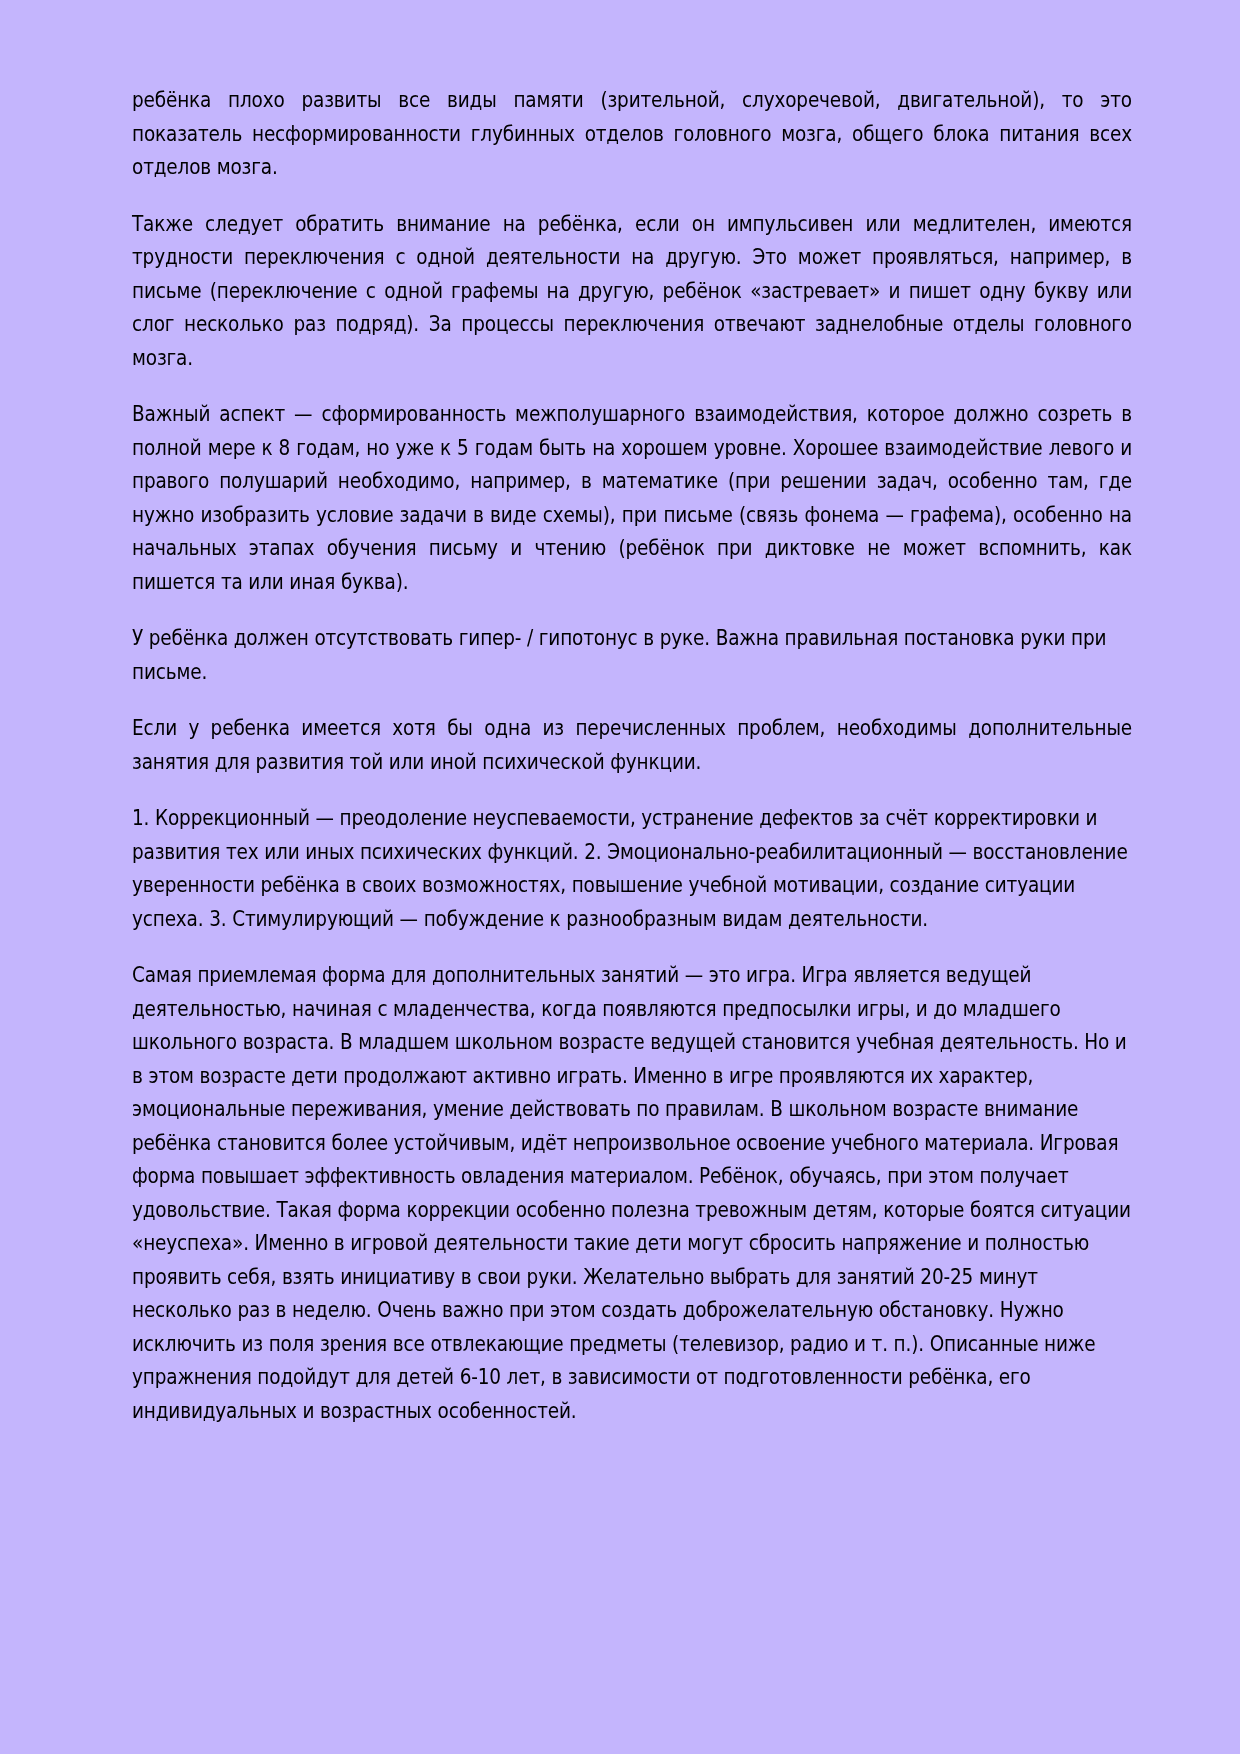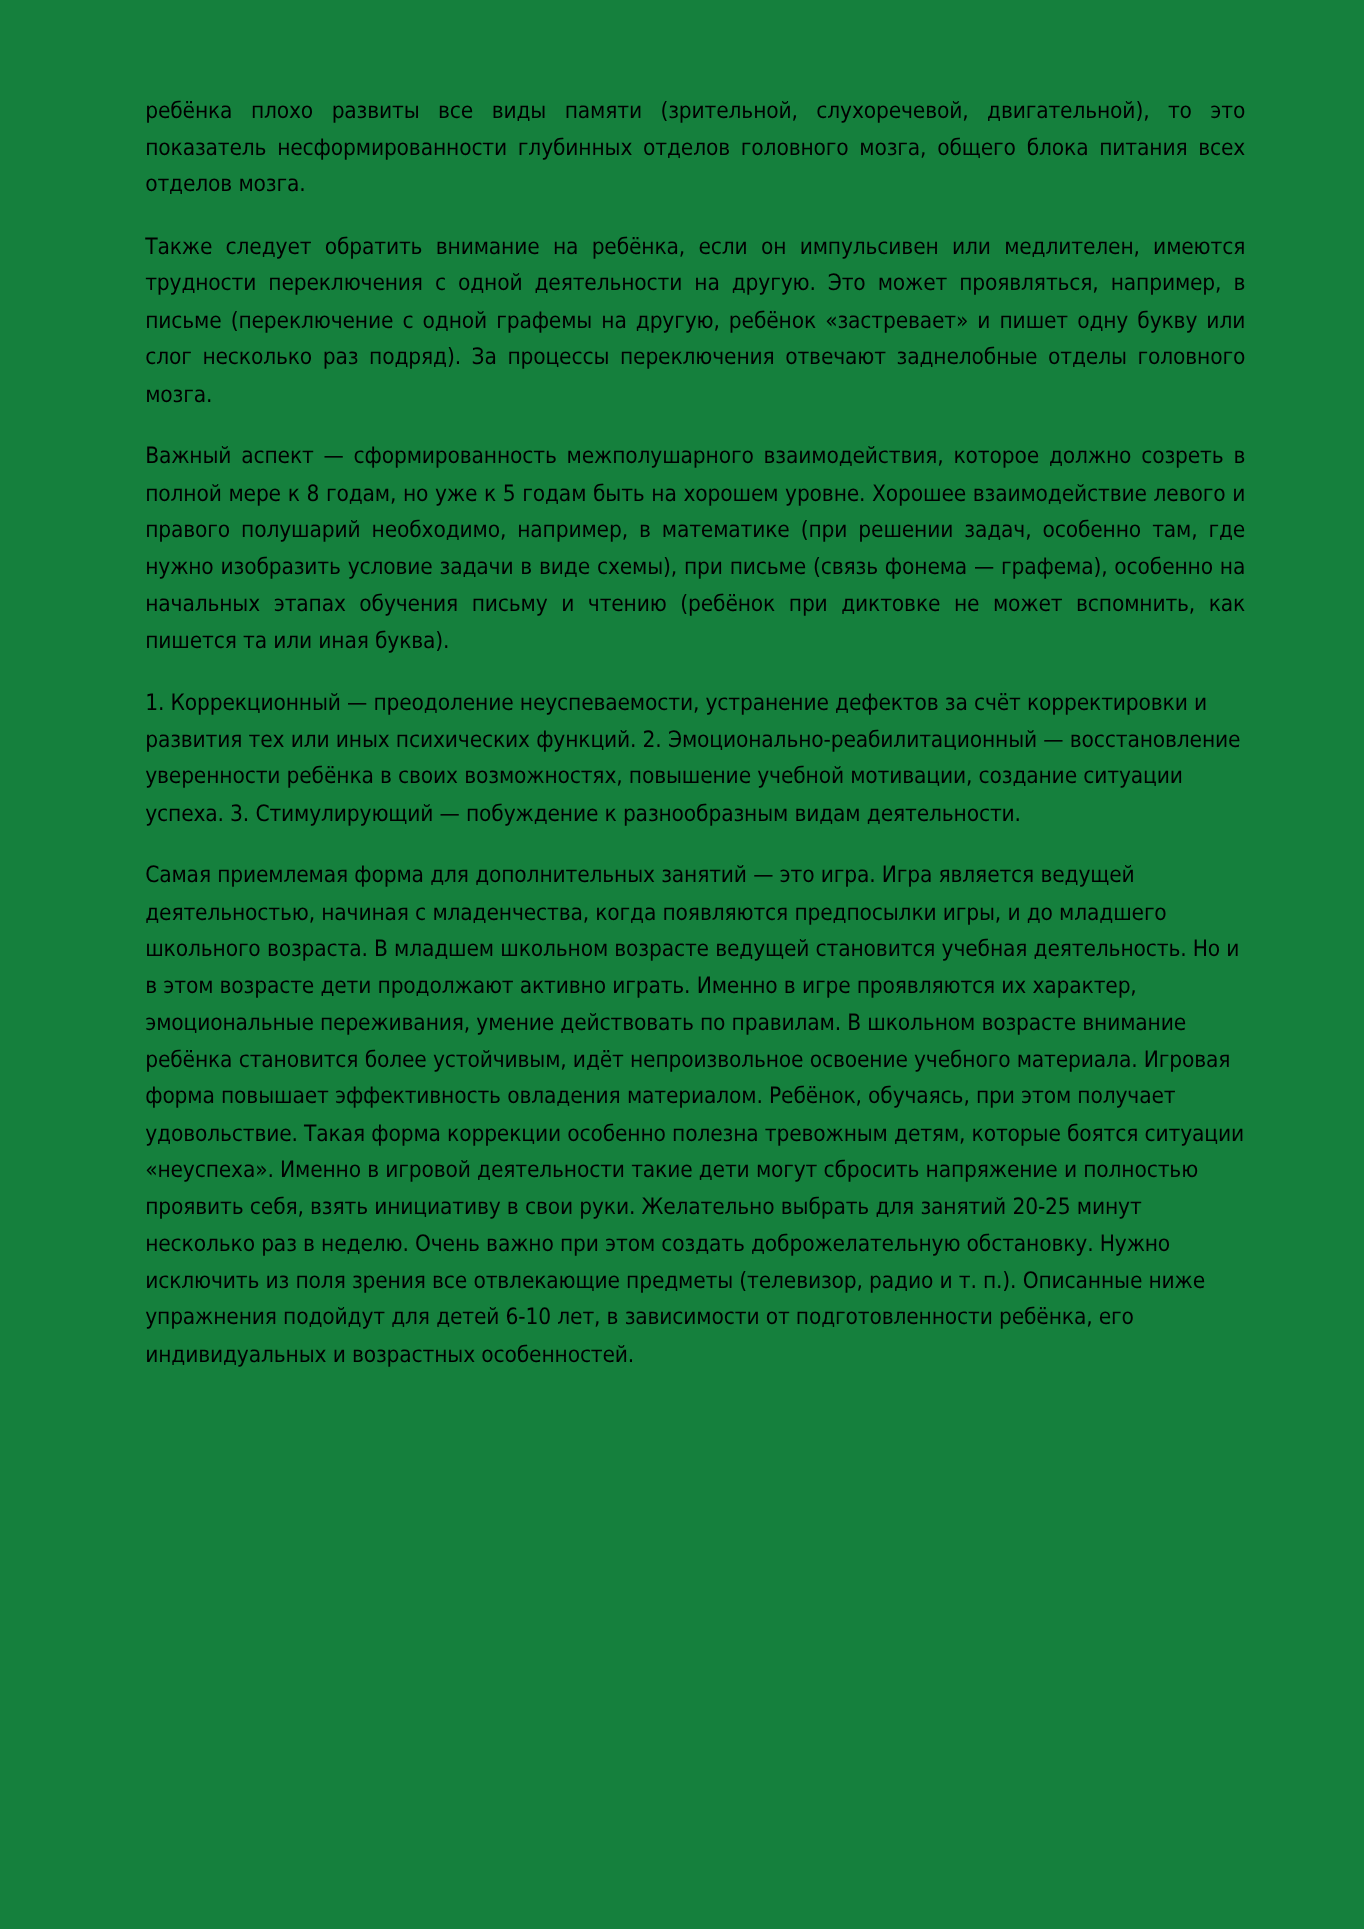--- a/index.html
+++ b/index.html
@@ -13,21 +13,21 @@
     font-family: "DejaVu Sans Condensed", "Liberation Sans Narrow", "Liberation Sans", sans-serif;
     color: #000000;
     -webkit-font-smoothing: none;
   }
   #page {
     position: relative;
     width: 1240px;
     height: 1754px;
     box-sizing: border-box;
     padding: 84px 110px 5px 132px;
-    background: #15803d;
+    background: #c4b5fd;
     overflow: hidden;
   }
   .doc-body {
     width: 1000px;
   }
   p.para {
     margin: 0 0 23px 0;
     font-size: 20.5px;
     line-height: 33.5px;
     color: #000000;
@@ -50,21 +50,23 @@
 <div id="page">
   <div class="doc-body">
 
     <p class="para justify">ребёнка плохо развиты все виды памяти (зрительной, слухоречевой, двигательной), то это показатель несформированности глубинных отделов головного мозга, общего блока питания всех отделов мозга.</p>
 
 
     <p class="para justify">Также следует обратить внимание на ребёнка, если он импульсивен или медлителен, имеются трудности переключения с одной деятельности на другую. Это может проявляться, например, в письме (переключение с одной графемы на другую, ребёнок «застревает» и пишет одну букву или слог несколько раз подряд). За процессы переключения отвечают заднелобные отделы головного мозга.</p>
 
     <p class="para justify">Важный аспект — сформированность межполушарного взаимодействия, которое должно созреть в полной мере к 8 годам, но уже к 5 годам быть на хорошем уровне. Хорошее взаимодействие левого и правого полушарий необходимо, например, в математике (при решении задач, особенно там, где нужно изобразить условие задачи в виде схемы), при письме (связь фонема — графема), особенно на начальных этапах обучения письму и чтению (ребёнок при диктовке не может вспомнить, как пишется та или иная буква).</p>
 
+    <p class="para left">У ребёнка должен отсутствовать гипер- / гипотонус в руке. Важна правильная постановка руки при письме.</p>
 
+    <p class="para justify">Если у ребенка имеется   хотя бы одна из перечисленных проблем,   необходимы дополнительные занятия для развития той или иной психической функции.</p>
 
 
     <p class="para left">1. Коррекционный — преодоление неуспеваемости, устранение дефектов за счёт корректировки и развития тех или иных психических функций. 2. Эмоционально-реабилитационный — восстановление уверенности ребёнка в своих возможностях, повышение учебной мотивации, создание ситуации успеха. 3. Стимулирующий — побуждение к разнообразным видам деятельности.</p>
 
     <p class="para left">Самая приемлемая форма для дополнительных занятий — это игра. Игра является ведущей деятельностью, начиная с младенчества, когда появляются предпосылки игры, и до младшего школьного возраста. В младшем школьном возрасте ведущей становится учебная деятельность. Но и в этом возрасте дети продолжают активно играть. Именно в игре проявляются их характер, эмоциональные переживания, умение действовать по правилам. В школьном возрасте внимание ребёнка становится более устойчивым, идёт непроизвольное освоение учебного материала. Игровая форма повышает эффективность овладения материалом. Ребёнок, обучаясь, при этом получает удовольствие. Такая форма коррекции особенно полезна тревожным детям, которые боятся ситуации «неуспеха». Именно в игровой деятельности такие дети могут сбросить напряжение и полностью проявить себя, взять инициативу в свои руки. Желательно выбрать для занятий 20-25 минут несколько раз в неделю. Очень важно при этом  создать доброжелательную обстановку. Нужно исключить из поля зрения все отвлекающие предметы (телевизор, радио и т. п.). Описанные ниже упражнения подойдут для детей 6-10 лет, в зависимости от подготовленности ребёнка, его индивидуальных и возрастных особенностей.</p>
 
   </div>
 </div>
 
 </body></html>

